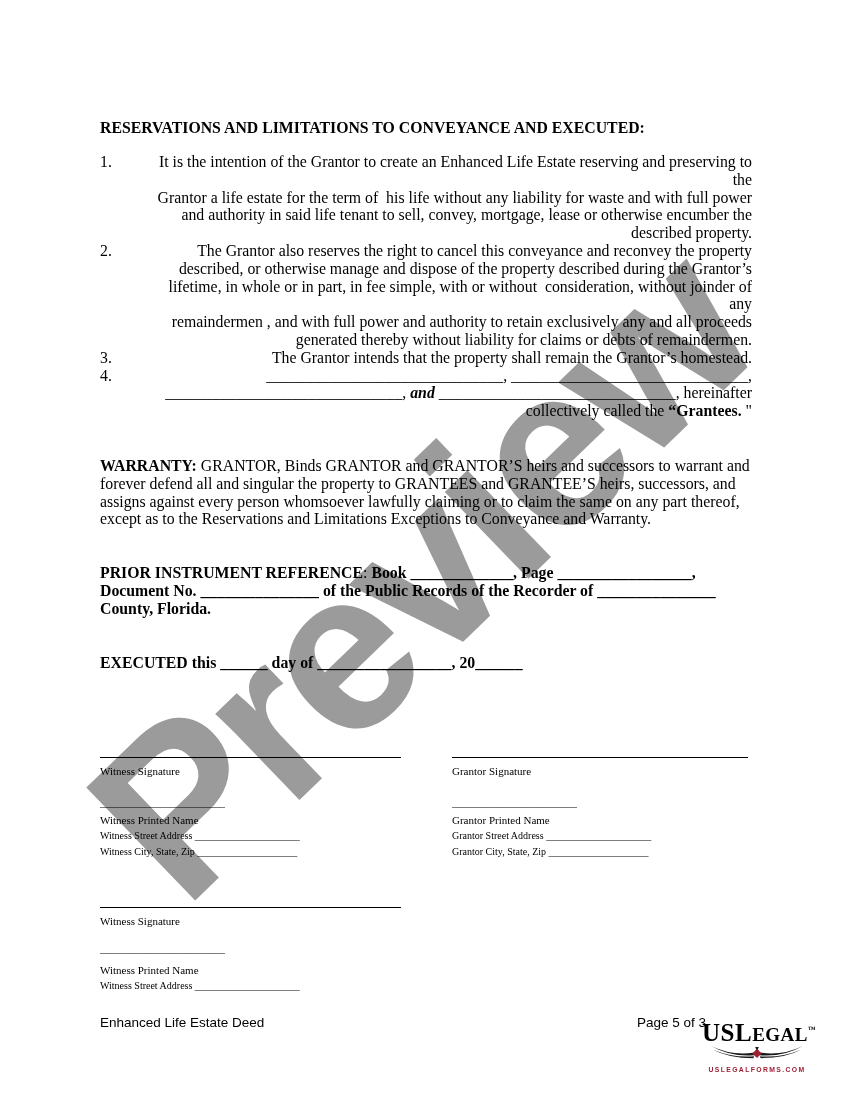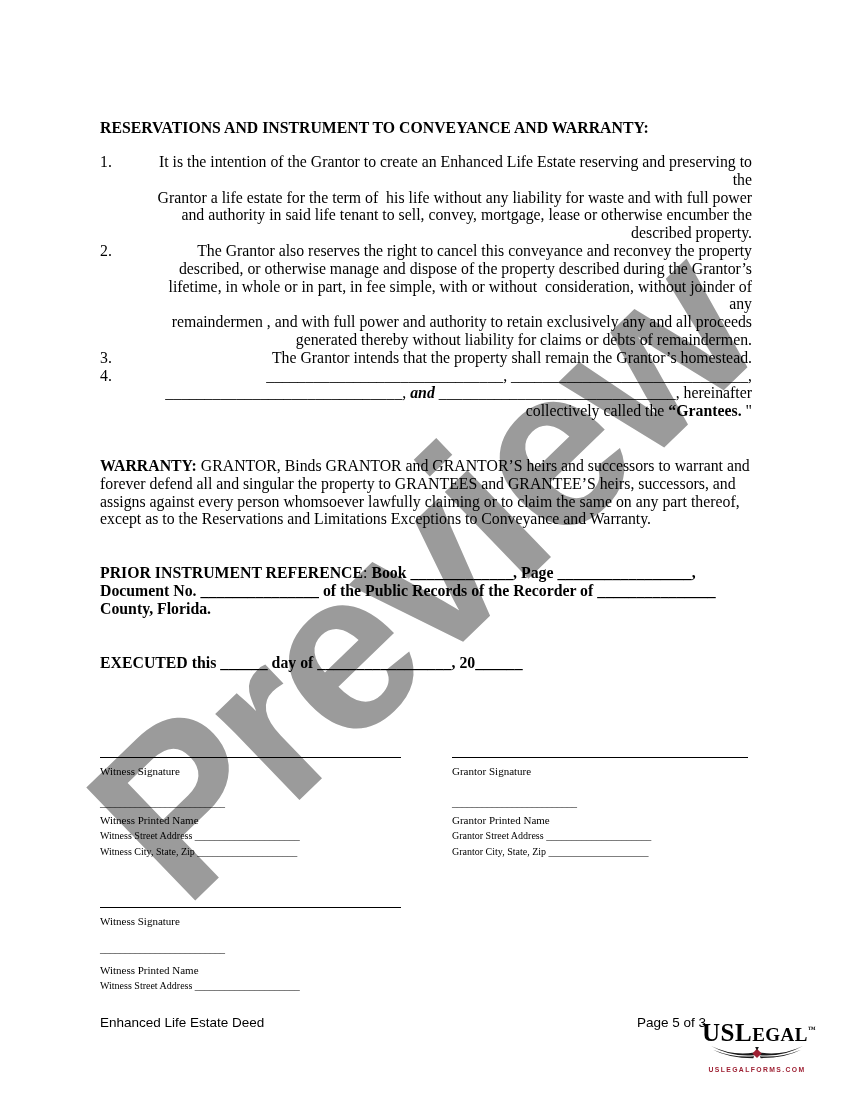--- a/index.html
+++ b/index.html
@@ -45,21 +45,21 @@
   .logo-wings{display:block;margin:0 auto;margin-top:-2px;}
   .logo-site{color:#9e2033;font-family:"Liberation Sans", sans-serif;font-weight:bold;font-size:6.8px;letter-spacing:1.4px;margin-top:1px;white-space:nowrap;}
 </style>
 </head>
 <body>
 
 <div class="page">
 
   <div class="abs watermark">Preview</div>
 
-  <div class="abs heading" style="left:100px;top:119px;width:650px">RESERVATIONS AND INSTRUMENT TO CONVEYANCE AND WARRANTY:</div>
+  <div class="abs heading" style="left:100px;top:119px;width:650px">RESERVATIONS AND LIMITATIONS TO CONVEYANCE AND EXECUTED:</div>
 
   <div class="abs" style="left:100px;top:153px;width:652px">
     <div class="list-item">
       <span class="num">1.</span>
       <span class="itext"><span>It is the intention of the Grantor to create an Enhanced Life Estate reserving and preserving to the
 Grantor a life estate for the term of  his life without any liability for waste and with full power
 and authority in said life tenant to sell, convey, mortgage, lease or otherwise encumber the
 described property.</span></span>
     </div>
     <div class="list-item">

